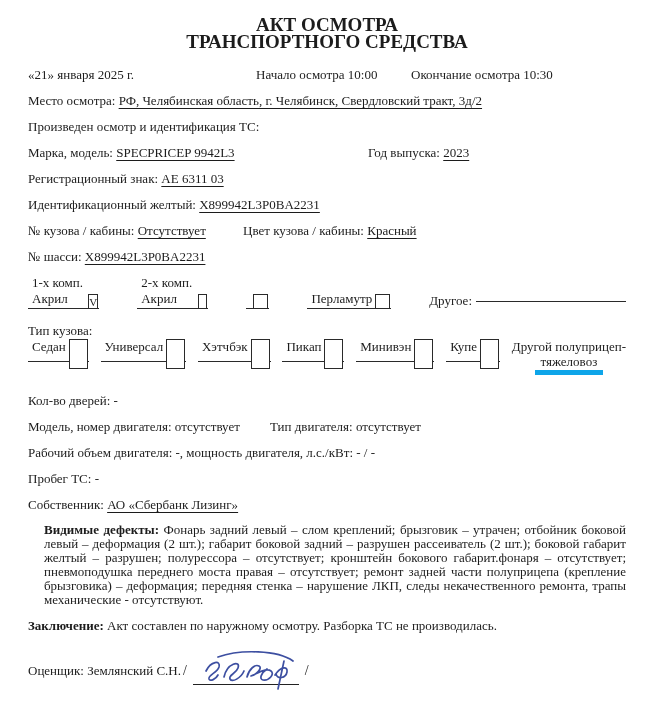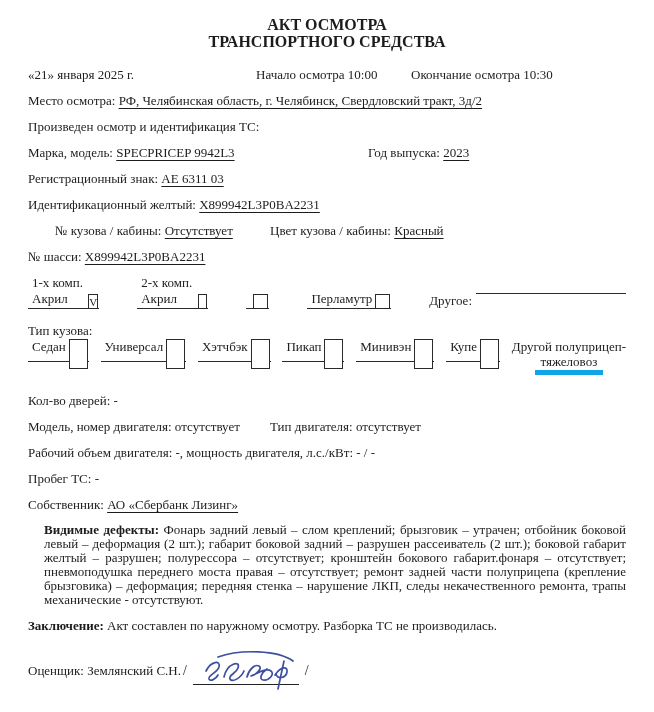--- a/index.html
+++ b/index.html
@@ -3,40 +3,40 @@
 <meta charset="utf-8">
 <style>
   html,body { margin:0; padding:0; background:#ffffff; }
   .page {
     width:654px; height:712px; box-sizing:border-box;
     padding:14px 28px 10px 28px;
     font-family:"Liberation Serif","DejaVu Serif",serif;
     font-size:13px; color:#1c1c1c; background:#ffffff;
     overflow:hidden; position:relative;
   }
-  .title { text-align:center; font-weight:bold; font-size:16px; line-height:17px; margin:2px 0 17px 0; }
+  .title { text-align:center; font-weight:bold; font-size:19px; line-height:17px; margin:2px 0 17px 0; }
   .p { margin:0 0 11px 0; line-height:15px; white-space:nowrap; }
   .row { display:flex; }
   b.lbl { font-weight:bold; }
   .u { text-decoration:underline; text-underline-offset:3px; text-decoration-thickness:1px; }
   .date-row span:nth-child(1){ width:228px; }
   .date-row span:nth-child(2){ width:155px; }
   .make-row span.seg1 { width:340px; }
-  .body-row span.seg1 { width:215px;margin-left:27px; }
+  .body-row span.seg1 { width:215px; }
   .engine-row span.seg1 { margin-right:30px; }
 
   
   .paint-row { display:flex; align-items:flex-end; margin:4px 0 14px 0; gap:38px; }
   .opt { border-bottom:1px solid #2a2a2a; padding:0 1px 1px 4px; display:inline-flex; align-items:flex-end; }
   .cb {
     display:inline-block; width:15px; height:15px; border:1px solid #2a2a2a;
     box-sizing:border-box; text-align:center; line-height:14px; font-size:11px;
     margin-left:3px; margin-bottom:-2px; background:#fff;
   }
-  .other { display:inline-flex; align-items:flex-start; }
+  .other { display:inline-flex; align-items:center; }
   .blank-line { display:inline-block; width:150px; border-bottom:1px solid #2a2a2a; margin-left:4px; }
 
   
   .bt-label-line { margin:0 0 1px 0; line-height:15px; }
   .bt-row { display:flex; justify-content:space-between; align-items:flex-start; margin:0 0 18px 0; }
   .bt { display:inline-flex; align-items:flex-start; border-bottom:1px solid #2a2a2a; padding:0 1px 0 4px; height:22px; }
   .cb2 {
     display:inline-block; width:19px; height:30px; border:1px solid #2a2a2a;
     box-sizing:border-box; margin-left:3px; background:#fff;
   }

